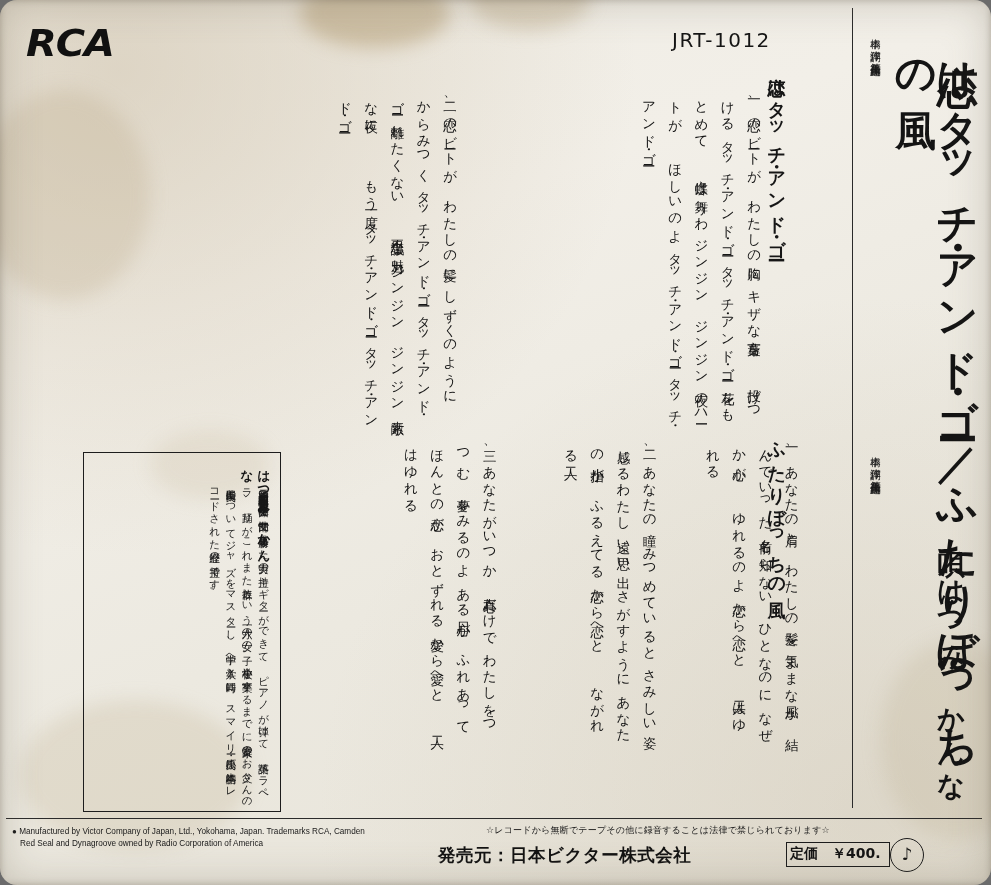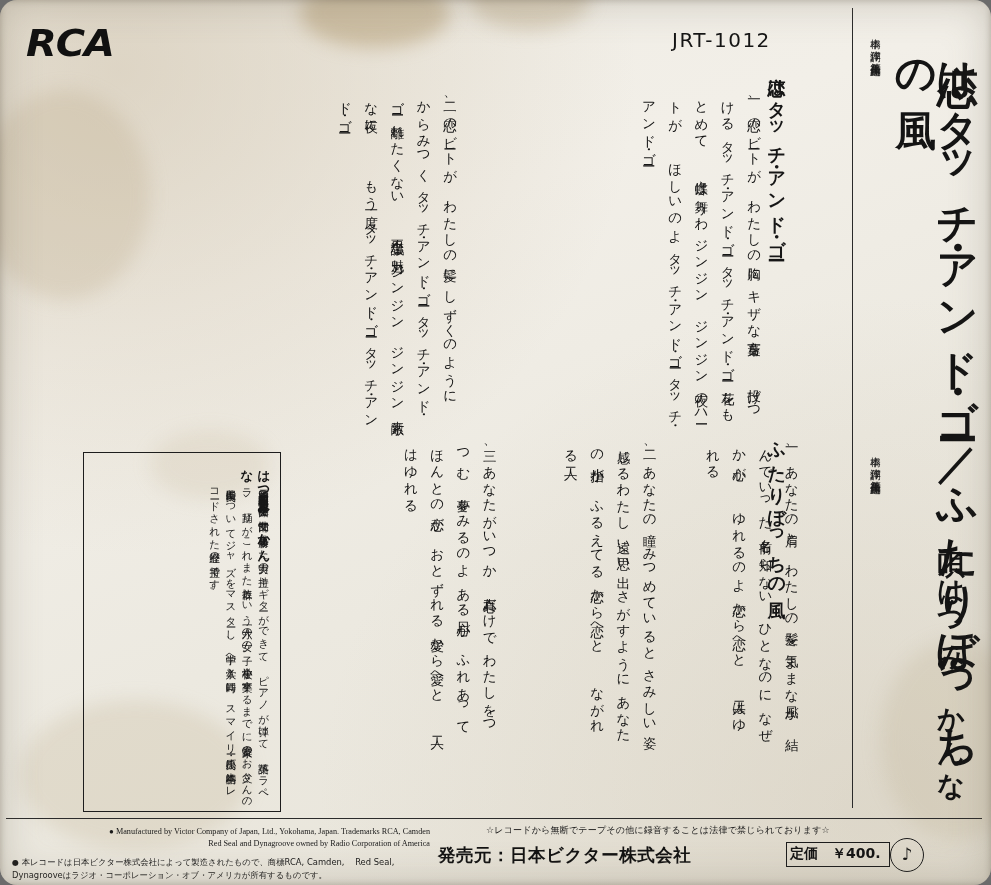--- a/index.html
+++ b/index.html
@@ -186,25 +186,24 @@
   .footer-rule {
     position: absolute;
     left: 6px; top: 818px;
     width: 976px; height: 1px;
     background: #2b2b2b;
   }
   .footer-en {
     position: absolute;
     left: 12px; top: 826px;
     width: 418px;
-    font-family: Liberation Serif, serif;
+    font-family: Liberation Sans, sans-serif;
     font-size: 8.2px;
     line-height: 1.45;
     color: #1a1a1a;
-    text-align: right;
   }
   .footer-en .ln { display: block; white-space: nowrap; }
   .bullet { font-size: 8px; }
   .footer-jp {
     position: absolute;
     left: 12px; top: 856px;
     width: 418px;
     font-family: "DejaVu Sans", sans-serif;
     font-size: 8.4px;
     line-height: 1.5;
@@ -314,25 +313,20 @@
   </div>
 
   <div class="footer-rule"></div>
 
   <div class="footer-en">
     <span class="ln"><span class="bullet">●</span>
       <span>Manufactured by Victor Company of Japan, Ltd., Yokohama, Japan. Trademarks RCA, Camden</span></span>
     <span class="ln" style="padding-left:8px;">Red Seal and Dynagroove owned by Radio Corporation of America</span>
   </div>
 
-  <div class="footer-jp">
-    <span class="ln"><span class="bullet">●</span>
-      <span>本レコードは日本ビクター株式会社によって製造されたもので、商標RCA, Camden,</span></span>
-    <span class="ln" style="padding-left:8px;">Red Seal, Dynagrooveはラジオ・コーポレーション・オブ・アメリカが所有するものです。</span>
-  </div>
 
   <div class="footer-notice">☆レコードから無断でテープその他に録音することは法律で禁じられております☆</div>
   <div class="publisher">発売元：日本ビクター株式会社</div>
   <div class="price-box">定価　￥400.</div>
   <div class="jasrac">♪</div>
 
   <div class="edge-shadow"></div>
 </div>
 
 </body></html>

